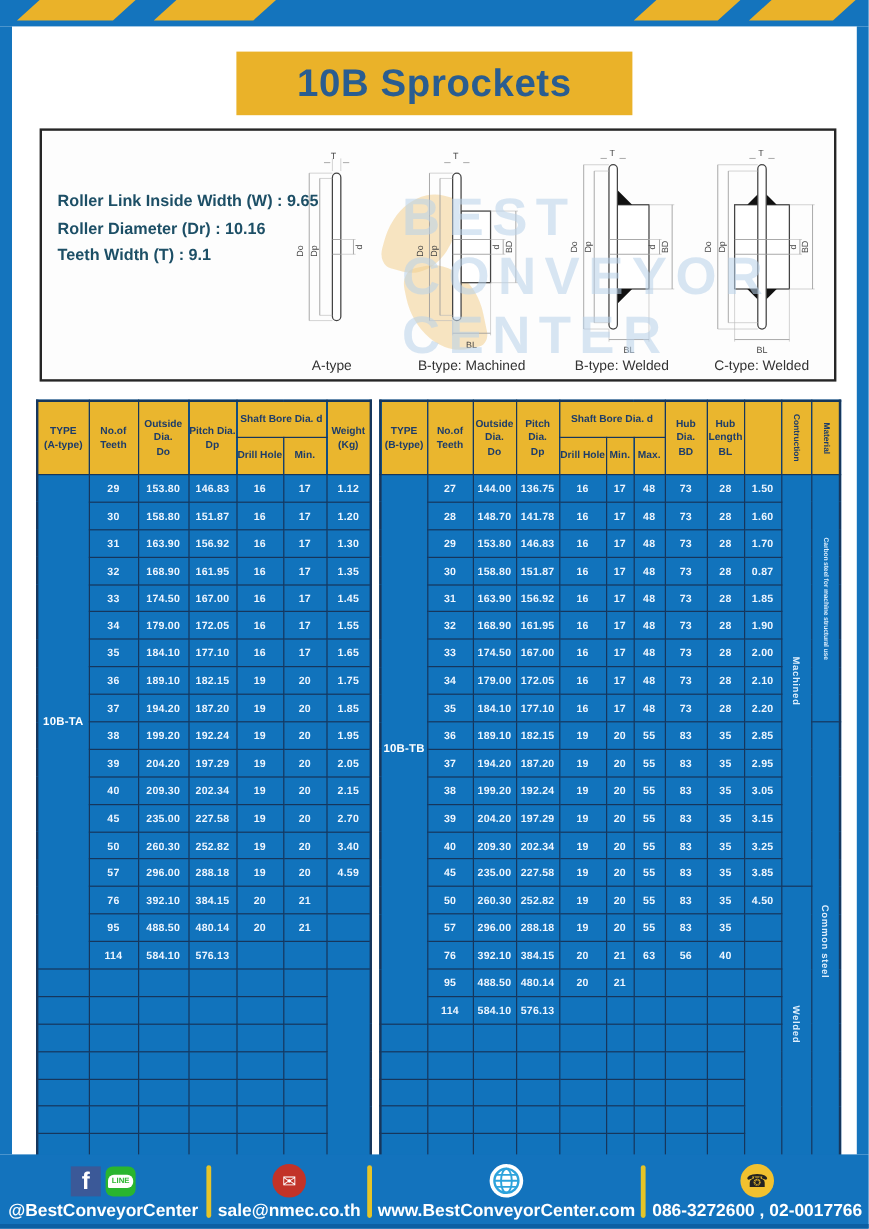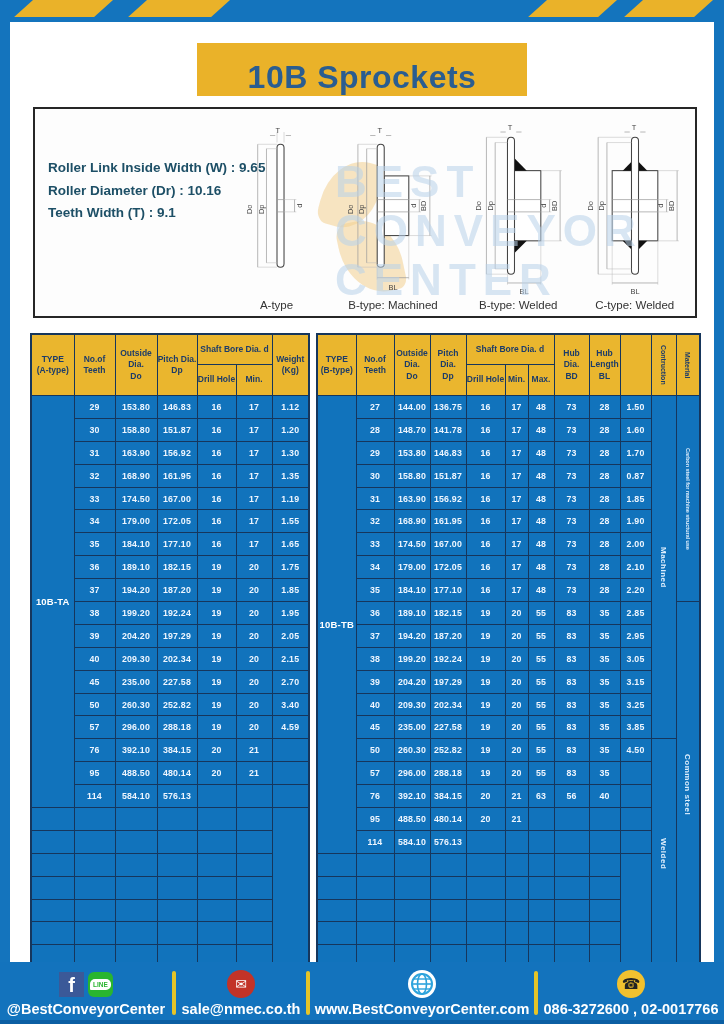--- a/index.html
+++ b/index.html
@@ -7,21 +7,21 @@
        font-family:"Liberation Sans",sans-serif;}
   
   .top-bar{position:absolute;top:0;left:0;width:724px;height:22px;background:#1474bd;z-index:6;}
   .stripe{position:absolute;top:0;height:17px;background:#eab229;transform:skewX(-48deg);transform-origin:0 0;}
   .stripe.s1{left:33px;width:80px}.stripe.s2{left:147px;width:83px}
   .stripe.s3{left:547px;width:70px}.stripe.s4{left:643px;width:70px}
   .side{position:absolute;top:22px;height:940px;width:10px;background:#1474bd;z-index:6;}
   .side.l{left:0}.side.r{right:0}
   
   .title-box{position:absolute;left:197px;top:43px;width:330px;height:53px;background:#eab229;
-             display:flex;align-items:flex-end;justify-content:center;z-index:3;}
+             display:flex;align-items:center;justify-content:center;z-index:3;}
   .title-box span{font-size:32px;font-weight:bold;color:#2a5d90;letter-spacing:.5px;}
   
   .spec-box{position:absolute;left:33px;top:107px;width:664px;height:211px;border:2px solid #262626;
             background:#fdfdfd;box-sizing:border-box;overflow:hidden;}
   .spec-lines{position:absolute;left:13px;top:48px;z-index:3;}
   .spec-line{font-size:13.5px;font-weight:bold;color:#1d4f66;line-height:22.5px;white-space:nowrap;}
   .diagrams{position:absolute;left:192px;top:2px;width:466px;height:205px;display:flex;z-index:2;}
   .figure{display:flex;flex-direction:column;align-items:center;justify-content:flex-end;padding-bottom:5px;}
   .fig-a{flex:.85}.fig-bm{flex:1.15}.fig-bw{flex:1}.fig-cw{flex:1}
   .fig-label{font-size:11.5px;color:#333;margin-top:2px;white-space:nowrap;}
@@ -300,21 +300,21 @@
         <td>16</td>
         <td>17</td>
         <td>1.35</td>
       </tr>
       <tr>
         <td>33</td>
         <td>174.50</td>
         <td>167.00</td>
         <td>16</td>
         <td>17</td>
-        <td>1.19</td>
+        <td>1.45</td>
       </tr>
       <tr>
         <td>34</td>
         <td>179.00</td>
         <td>172.05</td>
         <td>16</td>
         <td>17</td>
         <td>1.55</td>
       </tr>
       <tr>

